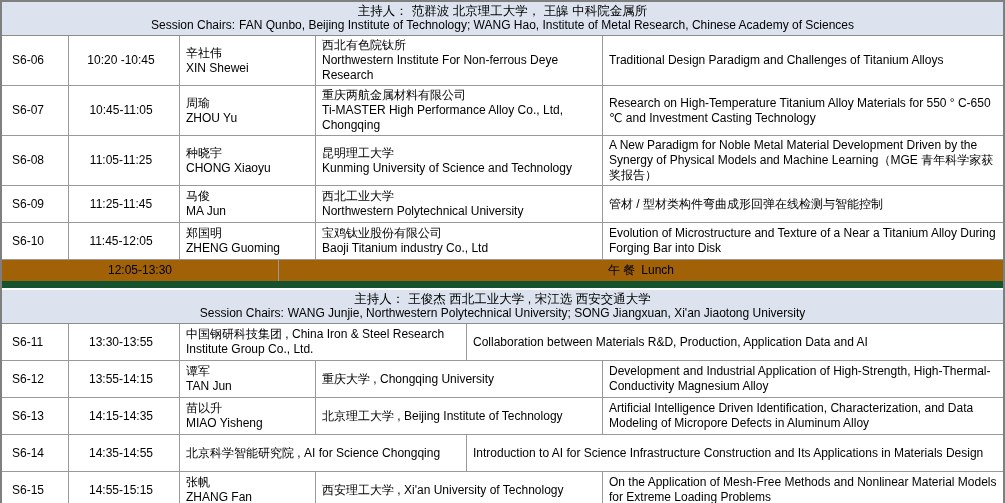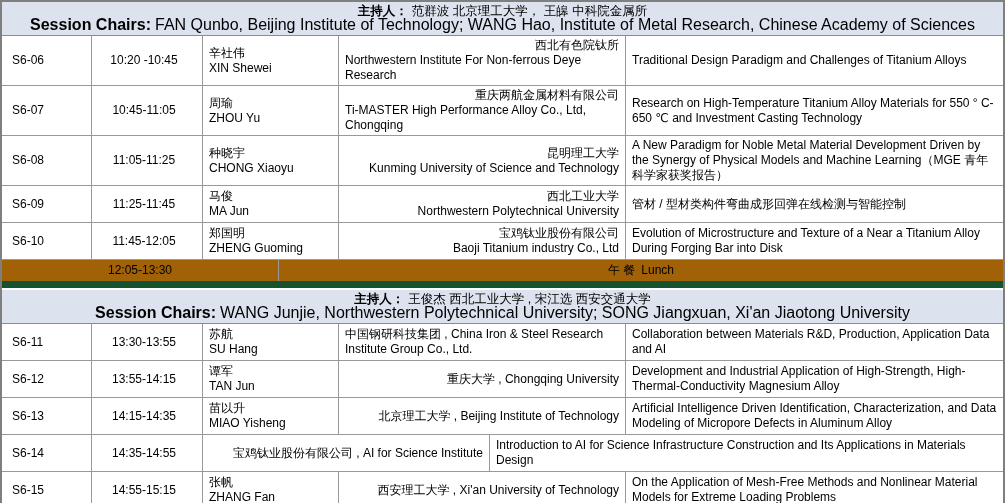--- a/index.html
+++ b/index.html
@@ -16,44 +16,44 @@
     background:#fff;
   }
   
   .chair-row {
     background:#dce3ee;
     text-align:center;
     padding:2px 4px 3px 4px;
     border-bottom:1px solid #8c8c8c;
     line-height:14px;
   }
-  .chair-row .b { font-weight:bold; }
+  .chair-row .b { font-weight:normal; }
   .chair-row .val { margin-left:4px; }
   .chair-zh { font-size:12.5px; }
-  .chair-en { font-size:16px; }
+  .chair-en { font-size:12px; }
   
   .trow {
     display:flex;
     align-items:stretch;
     border-bottom:1px solid #999;
     min-height:36px;
   }
   .c {
     box-sizing:border-box;
     border-right:1px solid #999;
     display:flex;
     flex-direction:column;
     justify-content:center;
     padding:2px 6px;
     line-height:15px;
   }
-  .c.code  { width:90px;  padding-left:10px; }
+  .c.code  { width:67px;  padding-left:10px; }
   .c.time  { width:111px; align-items:center; text-align:center; padding-left:2px; padding-right:8px; }
   .c.name  { width:136px; }
-  .c.aff   { width:287px;align-items:flex-end; }
+  .c.aff   { width:287px; }
   .c.title { flex:1; border-right:none; }
   
   .break-row {
     display:flex;
     background:#a16207;
     border-bottom:7px solid #14532d;
     line-height:15px;
   }
   .break-time {
     box-sizing:border-box;
@@ -161,24 +161,20 @@
 
   <div class="chair-row">
     <div class="chair-zh"><span class="b">主持人：</span><span class="val">王俊杰  西北工业大学 , 宋江选  西安交通大学</span></div>
     <div class="chair-en"><span class="b">Session Chairs:</span><span class="val">WANG Junjie, Northwestern Polytechnical University; SONG Jiangxuan, Xi'an Jiaotong University</span></div>
   </div>
 
   <div id="afternoon-rows">
   <div class="trow">
     <div class="c code">S6-11</div>
     <div class="c time">13:30-13:55</div>
-    <div class="c name">
-      <div>苏航</div>
-      <div>SU Hang</div>
-    </div>
     <div class="c aff">
       <div>中国钢研科技集团 , China Iron &amp; Steel Research Institute Group Co., Ltd.</div>
       <div></div>
     </div>
     <div class="c title">Collaboration between Materials R&amp;D, Production, Application Data and AI</div>
   </div>
 
   <div class="trow">
     <div class="c code">S6-12</div>
     <div class="c time">13:55-14:15</div>
@@ -204,21 +200,21 @@
       <div>北京理工大学 , Beijing Institute of Technology</div>
       <div></div>
     </div>
     <div class="c title">Artificial Intelligence Driven Identification, Characterization, and Data Modeling of Micropore Defects in Aluminum Alloy</div>
   </div>
 
   <div class="trow">
     <div class="c code">S6-14</div>
     <div class="c time">14:35-14:55</div>
     <div class="c aff">
-      <div>宝鸡钛业股份有限公司 , AI for Science Institute</div>
+      <div>北京科学智能研究院 , AI for Science Chongqing</div>
       <div></div>
     </div>
     <div class="c title">Introduction to AI for Science Infrastructure Construction and Its Applications in Materials Design</div>
   </div>
 
   <div class="trow">
     <div class="c code">S6-15</div>
     <div class="c time">14:55-15:15</div>
     <div class="c name">
       <div>张帆</div>

